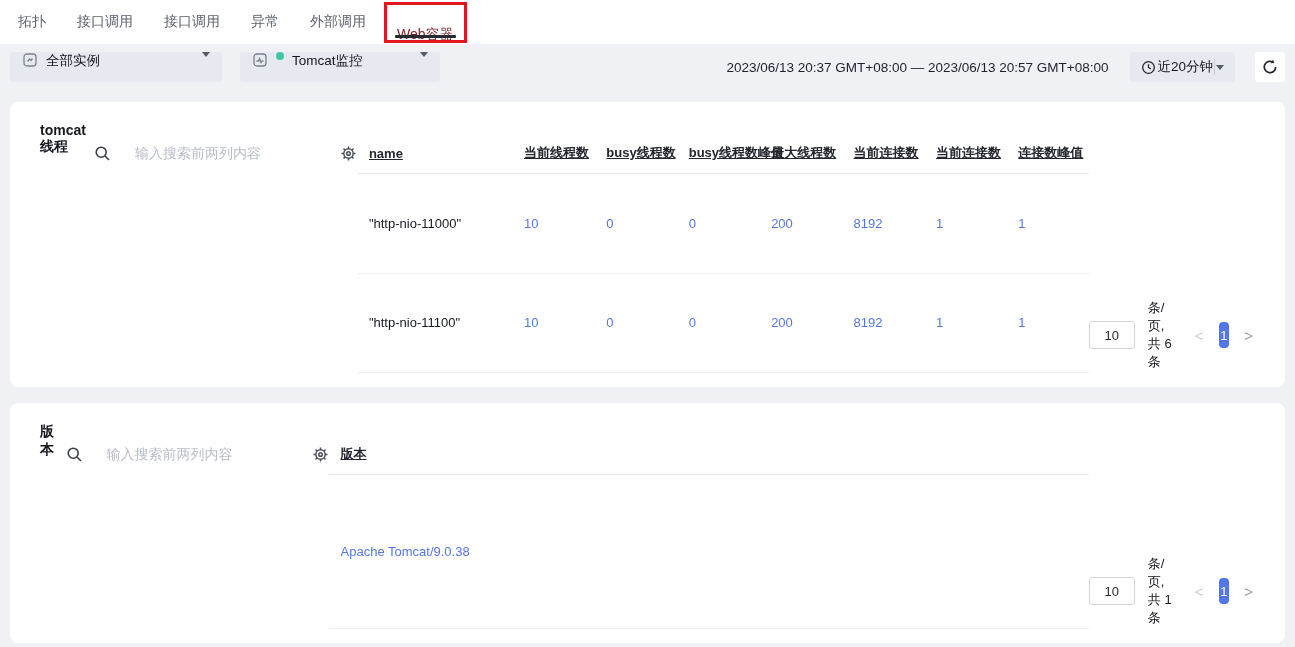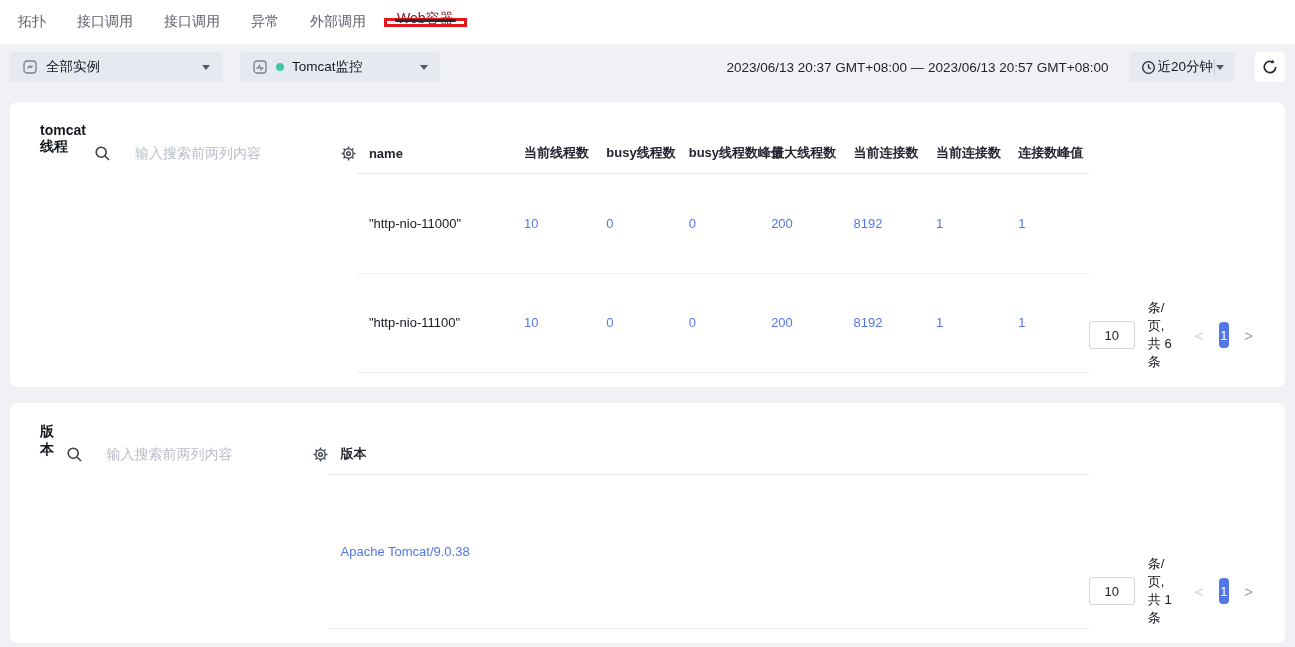--- a/index.html
+++ b/index.html
@@ -8,21 +8,21 @@
     background:#f0f1f5;
     font-family:"Liberation Sans","DejaVu Sans",sans-serif;
     color:#15181f;
     overflow:hidden;
   }
 
   
   .tabbar {
     height:44px; background:#ffffff;
     display:flex; align-items:stretch;
-    padding:16px 16px; gap:27px;
+    padding:0 16px; gap:27px;
   }
   .tab {
     position:relative; display:flex; align-items:center;
     font-size:14px; color:#5d616c; cursor:pointer; padding:0 2px;
   }
   .tab.active { color:#7f1d1d; font-weight:500;align-items:flex-end; }
   .tab.active::after {
     content:""; position:absolute; left:0; right:0; bottom:6px;
     height:3px; background:#262a33; border-radius:1px;
   }
@@ -31,21 +31,21 @@
     border:3px solid #e0181e; pointer-events:none;
   }
 
   
   .toolbar {
     display:flex; align-items:center;
     padding:8px 10px; gap:18px; height:46px;
   }
   .dd {
     height:30px; background:#e7e9f0; border-radius:3px;
-    display:flex; align-items:center; gap:8px;
+    display:flex; align-items:flex-start; gap:8px;
     padding:0 12px; font-size:13.5px; color:#14161c; cursor:pointer;
   }
   .dd-instance { width:212px; }
   .dd-monitor  { width:200px; }
   .dd .caret { margin-left:auto; }
   .caret {
     width:0; height:0;
     border-left:4.5px solid transparent; border-right:4.5px solid transparent;
     border-top:5.5px solid #555a66;
   }
@@ -84,21 +84,21 @@
     font-family:"Liberation Sans","DejaVu Sans",sans-serif; background:transparent;
   }
   .search-input::placeholder { color:#b9bdc9; }
   .gear-btn {
     margin-left:auto; cursor:pointer; display:flex; align-items:center;
   }
 
   table { width:100%; border-collapse:collapse; table-layout:fixed; margin-top:10px; }
   th {
     text-align:left; font-size:13px; font-weight:700; color:#23262e;
-    padding:12px 12px 11px; border-bottom:1px solid #e6e8ef; white-space:nowrap;
+    padding:12px 12px 11px; border-bottom:1px solid #e6e8ef; white-space:nowrap;text-decoration:underline;
   }
   td {
     font-size:13px; padding:14px 12px; border-bottom:1px solid #ededf2;
     white-space:nowrap; overflow:hidden; text-overflow:ellipsis;
   }
   td.name-cell { color:#15181f; }
   td.num-cell, td.link-cell { color:#5377e8; cursor:pointer; }
   col.first { width:155px; }
 
   .pager {

